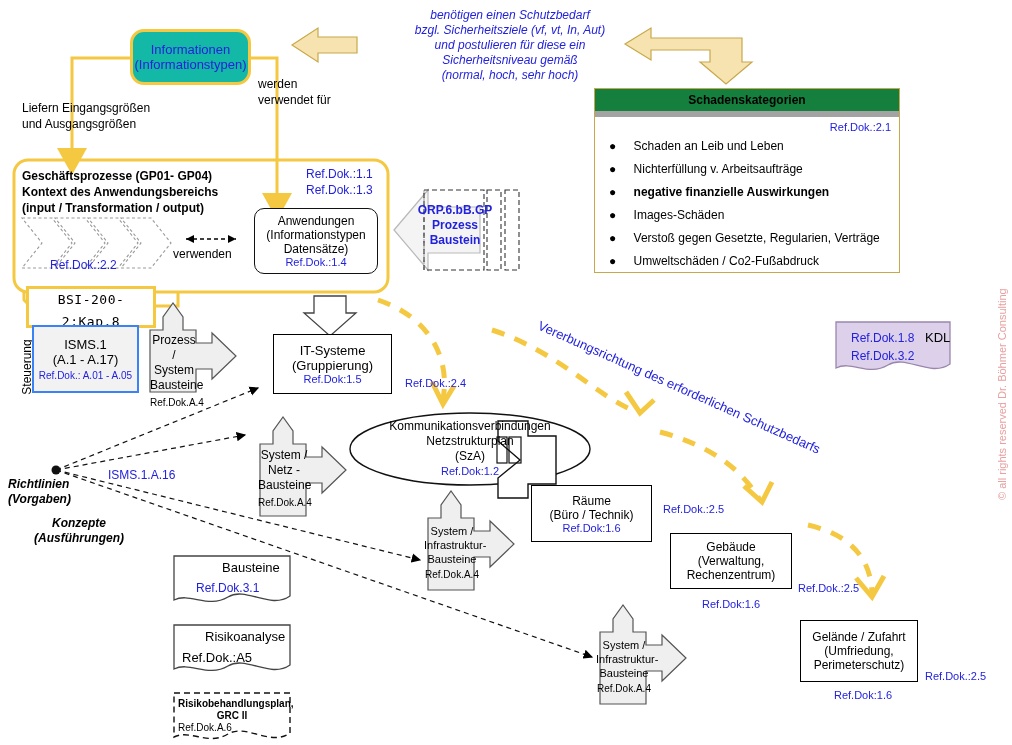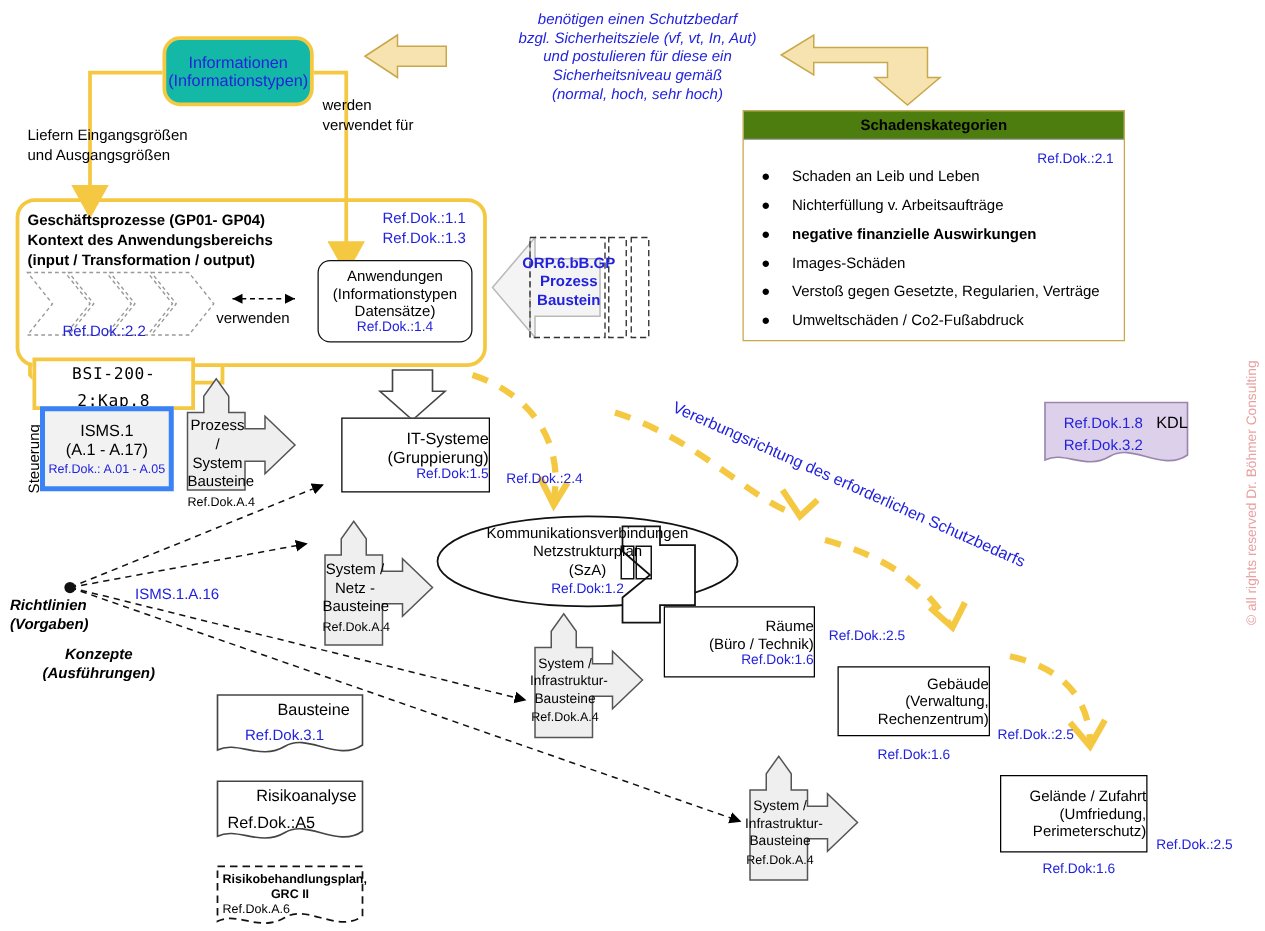--- a/index.html
+++ b/index.html
@@ -10,22 +10,22 @@
   svg.layer{position:absolute;left:0;top:0;width:1012px;height:745px;overflow:visible;pointer-events:none;}
   .ref{color:#2222dd;}
   .blue{color:#2222dd;}
   .ctr{text-align:center;}
 
   
   .yel-round{border:3px solid #f5c842;border-radius:14px;background:#14b8a6;}
   .yel-box{border:3px solid #f5c842;background:#fff;}
 
   
-  .bbox{border:1.5px solid #000;background:#fff;text-align:right;}
-  .gbox{border:4px solid #3b82f6;background:#f2f2f2;}
+  .bbox{border:1.5px solid #000;background:#fff;}
+  .gbox{border:2px solid #3b82f6;background:#f2f2f2;}
 
   
   .t11{font-size:11px;}
   .t12{font-size:12px;}
   .t13{font-size:13px;}
   .t9{font-size:10px;}
   .b{font-weight:bold;}
   .i{font-style:italic;}
   .lh14{line-height:14px;}
   .lh15{line-height:15px;}
@@ -181,21 +181,21 @@
 
   <div class="abs ctr t12 i lh15 blue" style="left:400px;top:8px;width:220px;">
     <div>benötigen einen Schutzbedarf</div>
     <div>bzgl. Sicherheitsziele (vf, vt, In, Aut)</div>
     <div>und postulieren für diese ein</div>
     <div>Sicherheitsniveau gemäß</div>
     <div>(normal, hoch, sehr hoch)</div>
   </div>
 
   <div class="abs" style="left:594px;top:88px;width:306px;height:185px;border:1px solid #c8a84a;background:#fff;">
-    <div class="ctr t12 b" style="background:#4d7c0f;border-bottom:1px solid #a3a3a3;padding:4px 0;">Schadenskategorien</div>
+    <div class="ctr t12 b" style="background:#15803d;border-bottom:6px solid #a3a3a3;padding:4px 0;">Schadenskategorien</div>
     <div class="abs t11 ref" style="right:8px;top:32px;">Ref.Dok.:2.1</div>
     <div style="padding:22px 0 0 14px;">
       <div class="t12" style="margin-bottom:9px;">
         <span>●</span>
         <span style="margin-left:14px;">Schaden an Leib und Leben</span>
       </div>
       <div class="t12" style="margin-bottom:9px;">
         <span>●</span>
         <span style="margin-left:14px;">Nichterfüllung v. Arbeitsaufträge</span>
       </div>

